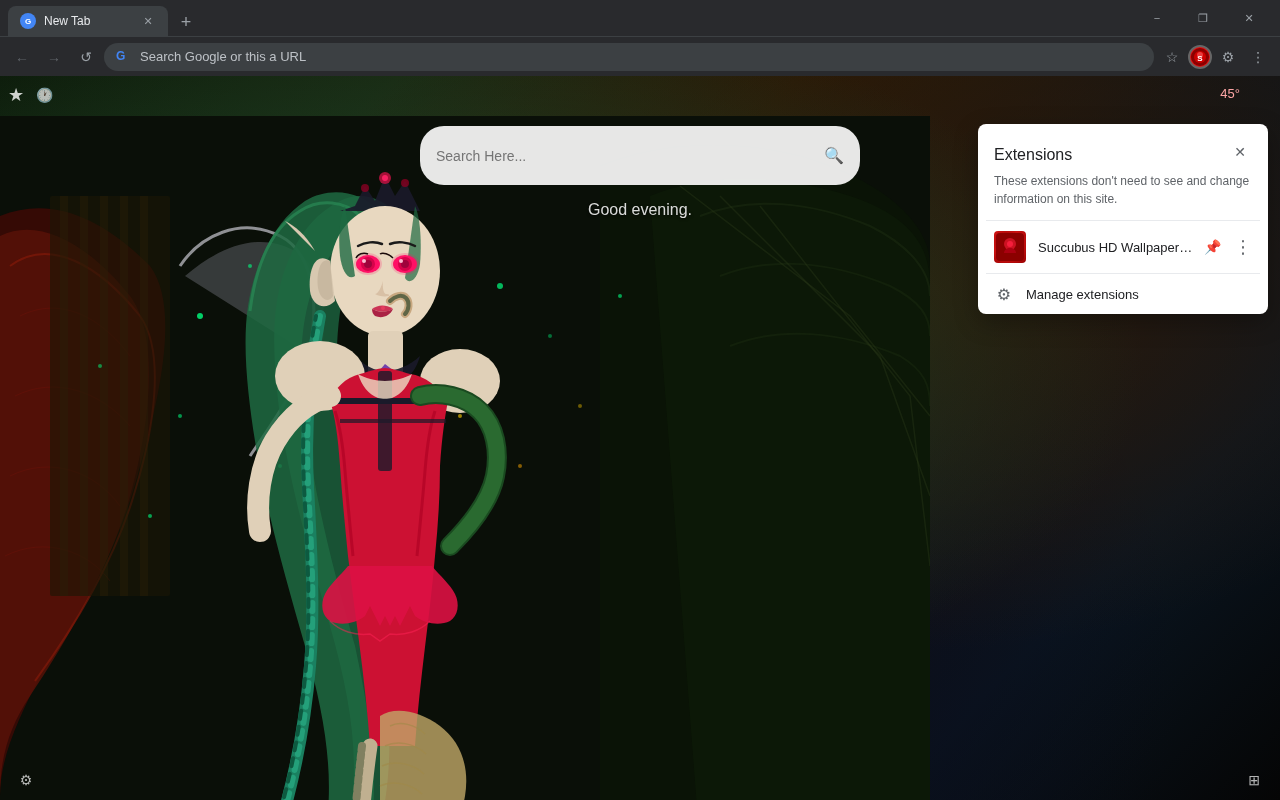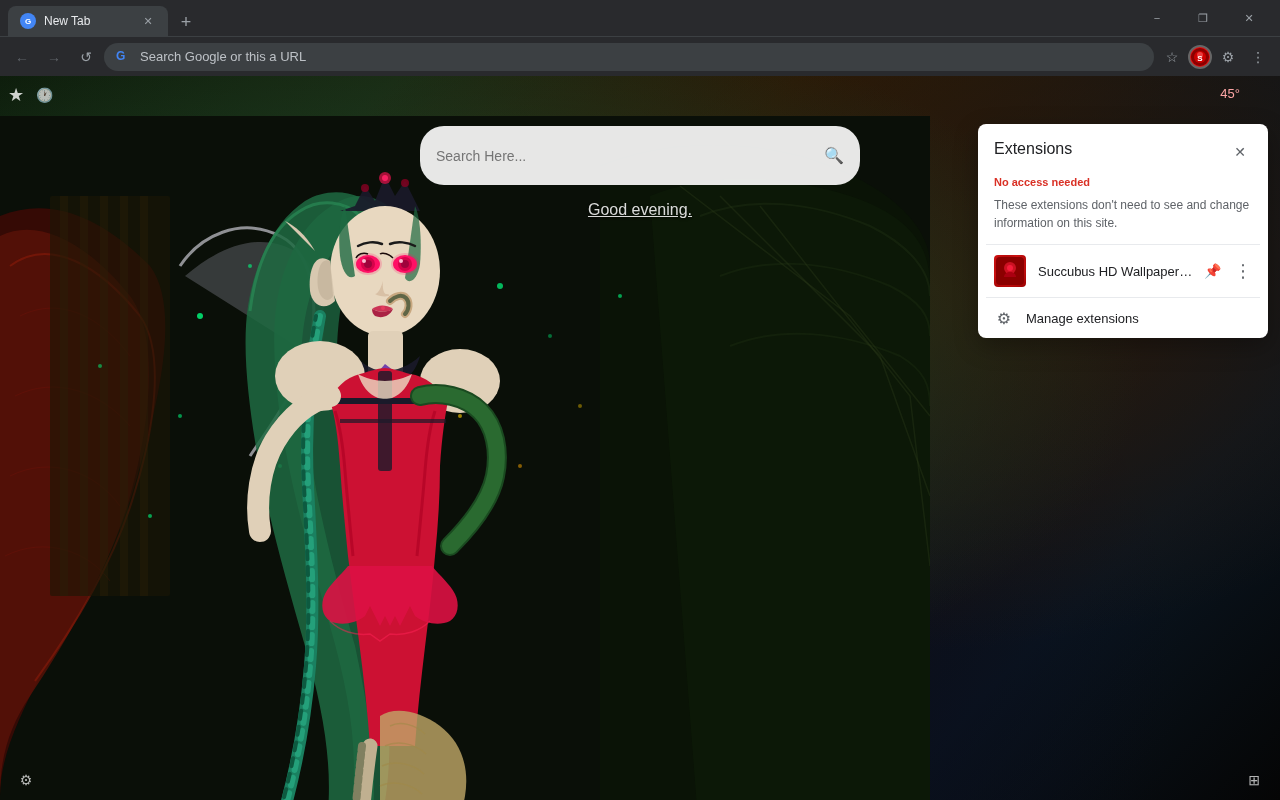--- a/index.html
+++ b/index.html
@@ -251,21 +251,20 @@
       color: #9aa0a6;
       font-size: 16px;
       cursor: pointer;
     }
 
     .greeting-text {
       color: rgba(255, 255, 255, 0.85);
       font-size: 16px;
       text-align: center;
       text-shadow: 0 1px 3px rgba(0,0,0,0.8);
-      text-decoration: underline;
     }
 
     
     .bottom-bar {
       position: absolute;
       bottom: 0;
       left: 0;
       right: 0;
       height: 40px;
       display: flex;
@@ -318,21 +317,21 @@
       width: 290px;
       background: #fff;
       border-radius: 8px;
       box-shadow: 0 8px 24px rgba(0,0,0,0.3);
       z-index: 100;
       overflow: hidden;
     }
 
     .popup-header {
       display: flex;
-      align-items: flex-start;
+      align-items: flex-end;
       justify-content: space-between;
       padding: 16px 16px 8px;
     }
 
     .popup-title {
       font-size: 16px;
       font-weight: 500;
       color: #202124;
     }
 
@@ -679,21 +678,20 @@
     <div class="time-display">
       <span>45°</span>
     </div>
 
     <div class="extensions-popup">
       <div class="popup-header">
         <span class="popup-title">Extensions</span>
         <div class="popup-close">✕</div>
       </div>
 
-      <div class="popup-section-title">No access needed</div>
       <div class="popup-description">
         <span>These extensions don't need to see and change information on this site.</span>
       </div>
 
       <div class="popup-divider"></div>
 
       <div class="extension-item">
         <div class="ext-icon">
           <svg width="28" height="28" viewBox="0 0 28 28">
             <rect width="28" height="28" fill="#8b0000" rx="4"></rect>

